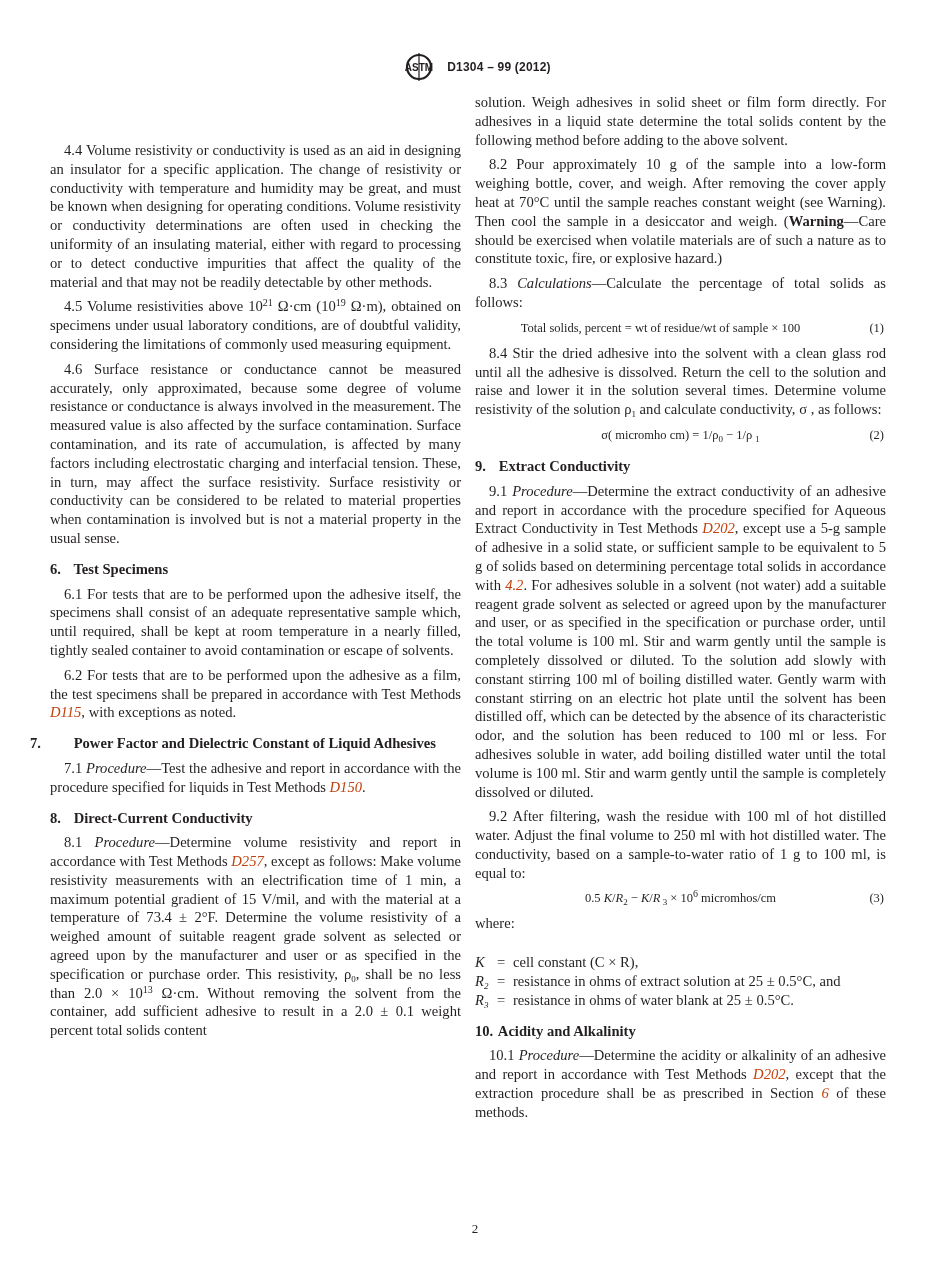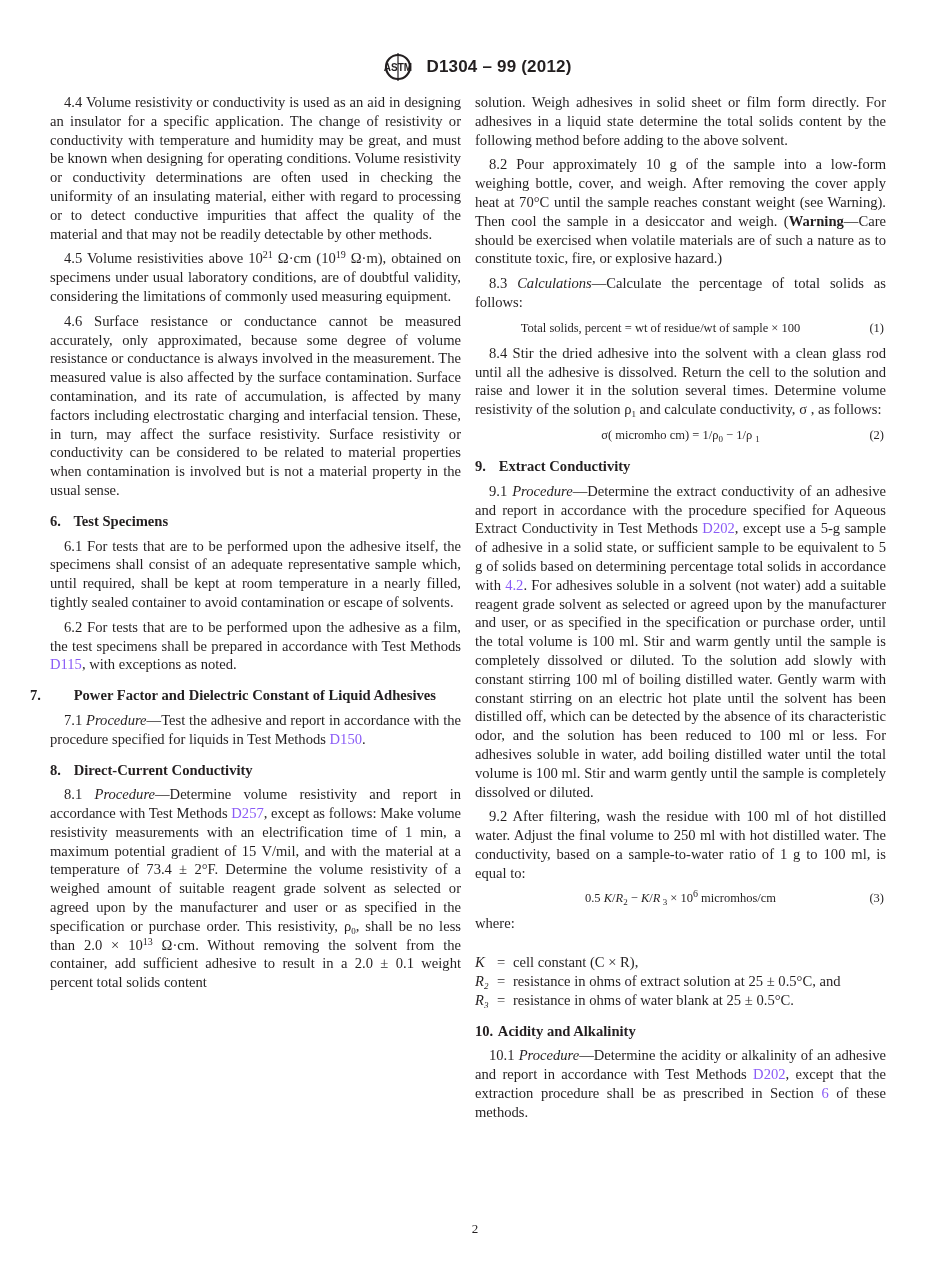--- a/index.html
+++ b/index.html
@@ -1,30 +1,30 @@
 <!DOCTYPE html>
 <html><head>
 <meta charset="utf-8">
 <style>
   html, body { margin: 0; padding: 0; background: #ffffff; }
   body { width: 950px; height: 1272px; position: relative; overflow: hidden;
          font-family: "Liberation Serif", "DejaVu Serif", serif; color: #231f20; }
   .header { position: absolute; top: 52px; left: 0; width: 950px; text-align: center; height: 32px; }
   .header .logo { display: inline-block; vertical-align: middle; width: 40px; height: 30px; margin-right: 4px; }
   .header .title { display: inline-block; vertical-align: middle; font-family: "Liberation Sans", "DejaVu Sans", sans-serif;
-                   font-weight: bold; font-size: 17px; letter-spacing: 0.2px; }
+                   font-weight: bold; font-size: 12px; letter-spacing: 0.2px; }
   .col { position: absolute; top: 93px; width: 411px; font-size: 14.6px; line-height: 18.8px; }
-  .col.left { left: 50px; }
+  .col.left { left: 50px; margin-top: 48px; }
   .col.right { left: 475px; }
   p { margin: 0 0 6px 0; text-align: justify; text-indent: 14px; hyphens: manual; }
   p.noind { text-indent: 0; }
   h3 { font-size: 14.6px; font-weight: bold; margin: 12px 0 6px 0; line-height: 18.8px; }
   h3 .num { display: inline-block; min-width: 20px; }
   h3.two { padding-left: 20px; text-indent: -20px; }
-  .link { color: #8b5cf6; }
+  .link { color: #c2410c; font-style: italic; }
   i { font-style: italic; }
   sup { font-size: 10px; vertical-align: 5px; line-height: 0; }
   sub { font-size: 9px; vertical-align: -3px; line-height: 0; }
   .eq { position: relative; font-size: 12.5px; height: 20px; line-height: 20px; margin: 2px 0 6px 0; }
   .eq .body { position: absolute; left: 0; right: 0; text-align: center; }
   .eq .body.off { padding-right: 40px; }
   .eq .no { position: absolute; right: 2px; }
   .where { margin: 6px 0 20px 0; }
   .defs { display: grid; grid-template-columns: 22px 16px 1fr; column-gap: 0; margin: 0; }
   .defs .sym { font-style: italic; }

